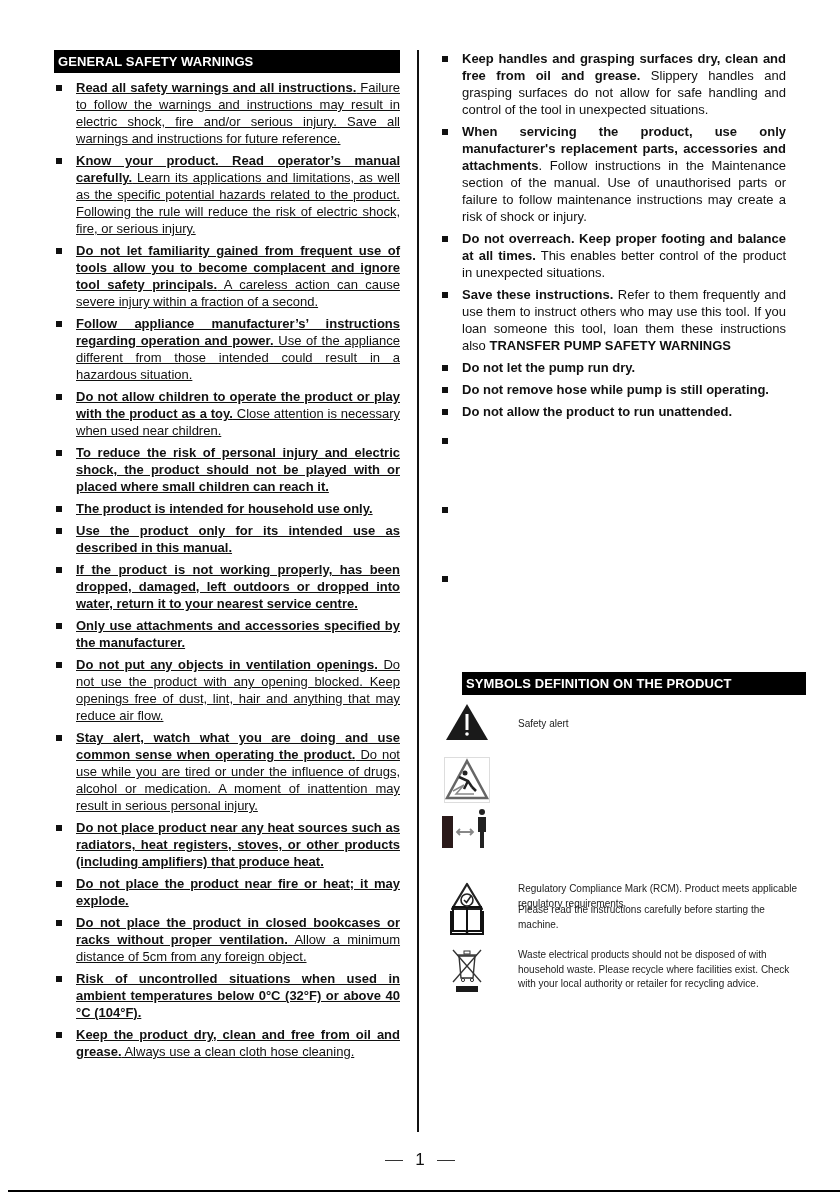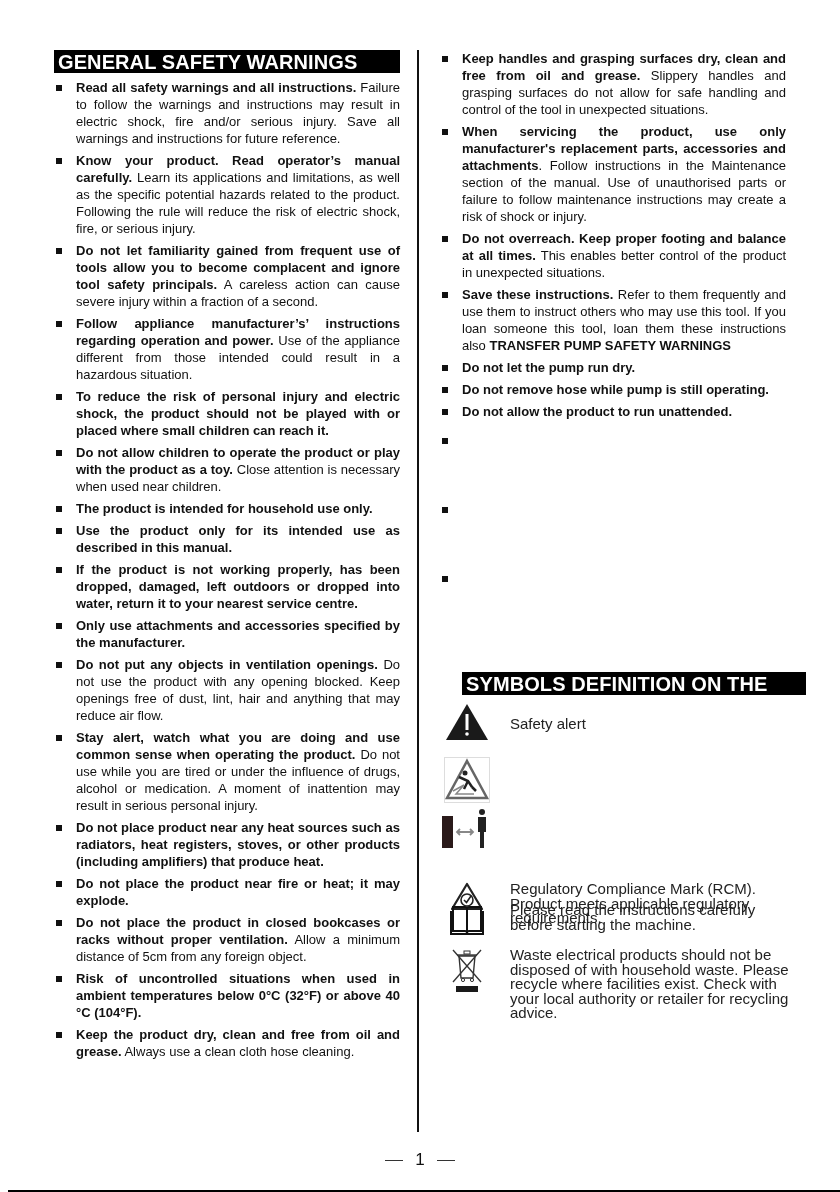--- a/index.html
+++ b/index.html
@@ -1,51 +1,51 @@
 <!DOCTYPE html>
 <html><head>
 <meta charset="utf-8">
 <style>
   html, body { margin: 0; padding: 0; background: #ffffff; }
   body { width: 840px; height: 1192px; position: relative; overflow: hidden;
          font-family: "Liberation Sans", sans-serif; color: #111; }
   .col { position: absolute; top: 50px; }
   #col-left { left: 54px; width: 346px; }
   #col-right { left: 440px; width: 346px; }
-  .hdr { background: #000; color: #fff; font-weight: bold; font-size: 20px;
+  .hdr { background: #000; color: #fff; font-weight: bold; font-size: 13px;
          height: 23px; line-height: 24px; padding-left: 4px; letter-spacing: 0.1px; }
   ul.items { list-style: none; margin: 0; padding: 0; }
   ul.items li { position: relative; padding-left: 22px; font-size: 13px; line-height: 17px;
                 text-align: justify; margin-top: 5px; }
   ul.items li .bul { position: absolute; left: 2px; top: 6px; width: 6px; height: 6px; background: #111; }
   ul.items li b { font-weight: bold; }
-  #col-left ul.items { margin-top: 6px; }
+  #col-left ul.items { margin-top: 6px; text-decoration: underline; }
   #col-right ul.items li:first-child { margin-top: 0; }
   .blank-item { height: 16.9px; }
   .divider { position: absolute; left: 417px; top: 50px; width: 2px; height: 1082px; background: #111; }
   .sym-hdr { position: absolute; left: 462px; top: 672px; width: 340px; }
   .sym-row { position: absolute; left: 442px; display: flex; align-items: flex-start; }
   .sym-icon { width: 50px; display: flex; justify-content: center; }
-  .sym-text { margin-left: 18px; font-size: 15px; line-height: 14.5px; width: 290px; color: #222; }
+  .sym-text { margin-left: 26px; font-size: 10px; line-height: 14.5px; width: 290px; color: #222; }
   .page-num { position: absolute; top: 1150px; left: 0; width: 840px; text-align: center; font-size: 17px; }
   .page-num .dash { display: inline-block; width: 18px; height: 1px; background: #333; vertical-align: middle; margin: 0 12px; }
   .bottom-rule { position: absolute; left: 8px; right: 0; top: 1190px; height: 2px; background: #000; }
 </style>
 </head>
 <body>
 
 <div class="col" id="col-left">
   <div class="hdr">GENERAL SAFETY WARNINGS</div>
   <ul class="items" id="left-list">
       <li><span class="bul"></span><b>Read all safety warnings and all instructions.</b><span> Failure to follow the warnings and instructions may result in electric shock, fire and/or serious injury. Save all warnings and instructions for future reference.</span></li>
       <li><span class="bul"></span><b>Know your product. Read operator’s manual carefully.</b><span> Learn its applications and limitations, as well as the specific potential hazards related to the product. Following the rule will reduce the risk of electric shock, fire, or serious injury.</span></li>
       <li><span class="bul"></span><b>Do not let familiarity gained from frequent use of tools allow you to become complacent and ignore tool safety principals.</b><span> A careless action can cause severe injury within a fraction of a second.</span></li>
       <li><span class="bul"></span><b>Follow appliance manufacturer’s’ instructions regarding operation and power.</b><span> Use of the appliance different from those intended could result in a hazardous situation.</span></li>
+      <li><span class="bul"></span><b>Do not allow children to operate the product or play with the product as a toy.</b><span> Close attention is necessary when used near children.</span></li>
       <li><span class="bul"></span><b>To reduce the risk of personal injury and electric shock, the product should not be played with or placed where small children can reach it.</b><span></span></li>
-      <li><span class="bul"></span><b>Do not allow children to operate the product or play with the product as a toy.</b><span> Close attention is necessary when used near children.</span></li>
       <li><span class="bul"></span><b>The product is intended for household use only.</b><span></span></li>
       <li><span class="bul"></span><b>Use the product only for its intended use as described in this manual.</b><span></span></li>
       <li><span class="bul"></span><b>If the product is not working properly, has been dropped, damaged, left outdoors or dropped into water, return it to your nearest service centre.</b><span></span></li>
       <li><span class="bul"></span><b>Only use attachments and accessories specified by the manufacturer.</b><span></span></li>
       <li><span class="bul"></span><b>Do not put any objects in ventilation openings.</b><span> Do not use the product with any opening blocked. Keep openings free of dust, lint, hair and anything that may reduce air flow.</span></li>
       <li><span class="bul"></span><b>Stay alert, watch what you are doing and use common sense when operating the product.</b><span> Do not use while you are tired or under the influence of drugs, alcohol or medication. A moment of inattention may result in serious personal injury.</span></li>
       <li><span class="bul"></span><b>Do not place product near any heat sources such as radiators, heat registers, stoves, or other products (including amplifiers) that produce heat.</b><span></span></li>
       <li><span class="bul"></span><b>Do not place the product near fire or heat; it may explode.</b><span></span></li>
       <li><span class="bul"></span><b>Do not place the product in closed bookcases or racks without proper ventilation.</b><span> Allow a minimum distance of 5cm from any foreign object.</span></li>
       <li><span class="bul"></span><b>Risk of uncontrolled situations when used in ambient temperatures below 0°C (32°F) or above 40 °C (104°F).</b><span></span></li>

